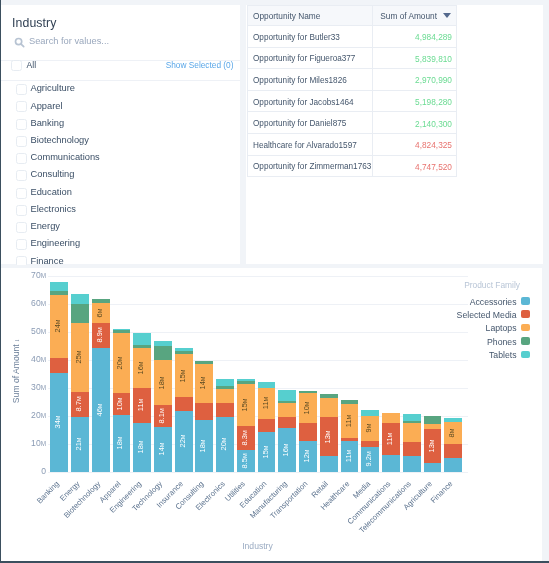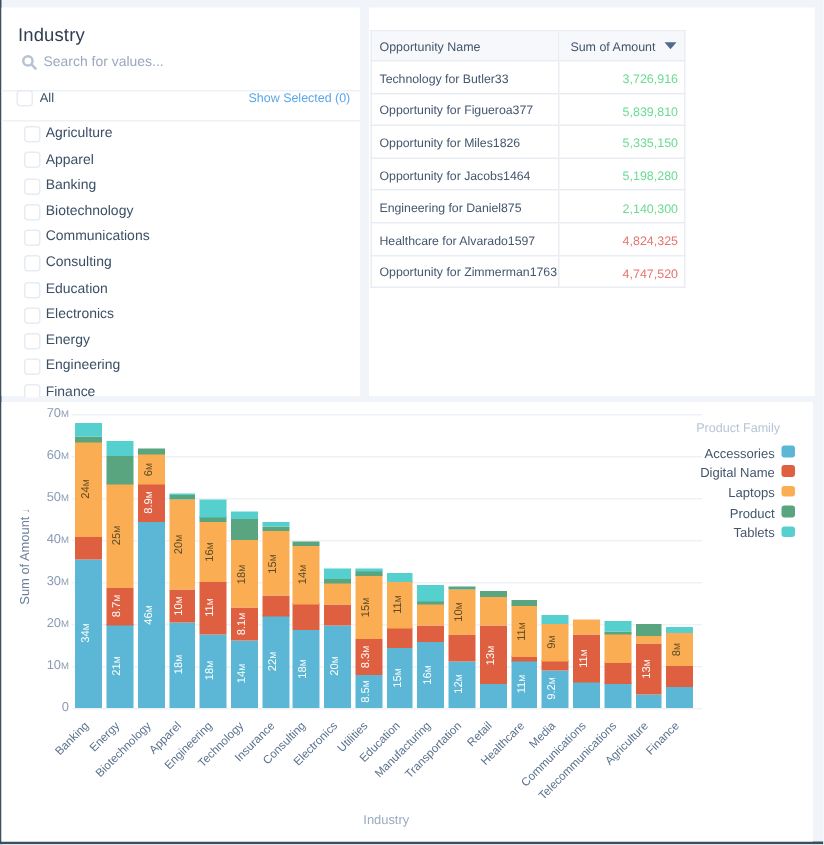--- a/index.html
+++ b/index.html
@@ -24,21 +24,21 @@
   #all-label{position:absolute;left:25.5px;top:2.8px;font-size:8.6px;color:#3b4f66;}
   #show-selected{position:absolute;right:6.5px;top:3.3px;font-size:8.3px;color:#5aa7e8;cursor:pointer;}
   #value-list{position:absolute;left:0;top:77.4px;width:239px;height:183px;overflow:hidden;}
   .value-item{position:relative;height:17.22px;}
   .vi-check{position:absolute;left:14.7px;top:1.8px;}
   .vi-label{position:absolute;left:29.5px;top:1px;font-size:9.3px;color:#3b4f66;white-space:nowrap;}
   .cb{width:11px;height:11px;border:1.2px solid #e7ecf2;border-radius:2.5px;background:#fff;box-sizing:border-box;}
 
   
   #table-panel{position:absolute;left:246px;top:5px;width:297px;height:259px;background:#fff;}
-  #tbl{position:absolute;left:1px;top:15px;width:210px;}
+  #tbl{position:absolute;left:1px;top:0;width:210px;}
   table.grid{border-collapse:collapse;table-layout:fixed;}
   table.grid th,table.grid td{border:1px solid #e9edf3;padding:0;margin:0;vertical-align:middle;box-sizing:border-box;overflow:hidden;}
   table.grid th{background:#f6f8fb;height:20px;}
   table.grid td{height:21.6px;background:#fff;}
   .th-name{width:124px;}
   .th-amt{width:83px;}
   table.grid .th-in{padding-left:5px;font-size:8.3px;color:#44566c;font-weight:400;text-align:left;}
   table.grid .th-in-r{padding-right:5px;font-size:8.3px;color:#44566c;font-weight:400;text-align:right;position:relative;}
   table.grid td.td-name{padding-left:5px;padding-top:2px;font-size:8.2px;color:#44566c;text-align:left;white-space:nowrap;}
   table.grid td.td-amt{padding-right:4px;padding-top:2px;font-size:8.3px;text-align:right;white-space:nowrap;}
@@ -151,37 +151,37 @@
         </th>
         <th class="th-amt">
           <div class="th-in-r"><span>Sum of Amount</span><span class="caret"><svg width="8" height="5" viewBox="0 0 10 6">
                     <path d="M0 0 L10 0 L5 6 Z" fill="#54698d"></path>
                   </svg></span></div>
         </th>
       </tr>
         </thead>
       <tbody id="tbody">
           <tr>
-            <td class="td-name">Technology for Butler33</td>
-            <td class="td-amt pos">3,726,916</td>
+            <td class="td-name">Opportunity for Butler33</td>
+            <td class="td-amt pos">4,984,289</td>
           </tr>
           <tr>
             <td class="td-name">Opportunity for Figueroa377</td>
             <td class="td-amt pos">5,839,810</td>
           </tr>
           <tr>
             <td class="td-name">Opportunity for Miles1826</td>
-            <td class="td-amt pos">5,335,150</td>
+            <td class="td-amt pos">2,970,990</td>
           </tr>
           <tr>
             <td class="td-name">Opportunity for Jacobs1464</td>
             <td class="td-amt pos">5,198,280</td>
           </tr>
           <tr>
-            <td class="td-name">Engineering for Daniel875</td>
+            <td class="td-name">Opportunity for Daniel875</td>
             <td class="td-amt pos">2,140,300</td>
           </tr>
           <tr>
             <td class="td-name">Healthcare for Alvarado1597</td>
             <td class="td-amt neg">4,824,325</td>
           </tr>
           <tr>
             <td class="td-name">Opportunity for Zimmerman1763</td>
             <td class="td-amt neg">4,747,520</td>
           </tr>
@@ -475,29 +475,29 @@
         </div>
       </div>
     <div id="xaxis-title">Industry</div>
     <div id="legend">
       <div id="legend-title">Product Family</div>
     <div class="leg-item" style="top: 21.5px;">
           <span class="leg-label">Accessories</span>
           <span class="leg-sw" style="background:#5bb7d5"></span>
         </div>
         <div class="leg-item" style="top: 34.95px;">
-          <span class="leg-label">Digital Name</span>
+          <span class="leg-label">Selected Media</span>
           <span class="leg-sw" style="background:#de6040"></span>
         </div>
         <div class="leg-item" style="top: 48.4px;">
           <span class="leg-label">Laptops</span>
           <span class="leg-sw" style="background:#fbad54"></span>
         </div>
         <div class="leg-item" style="top: 61.85px;">
-          <span class="leg-label">Product</span>
+          <span class="leg-label">Phones</span>
           <span class="leg-sw" style="background:#58a580"></span>
         </div>
         <div class="leg-item" style="top: 75.3px;">
           <span class="leg-label">Tablets</span>
           <span class="leg-sw" style="background:#56cfcf"></span>
         </div>
       </div>
   </div>
 </div>
 

